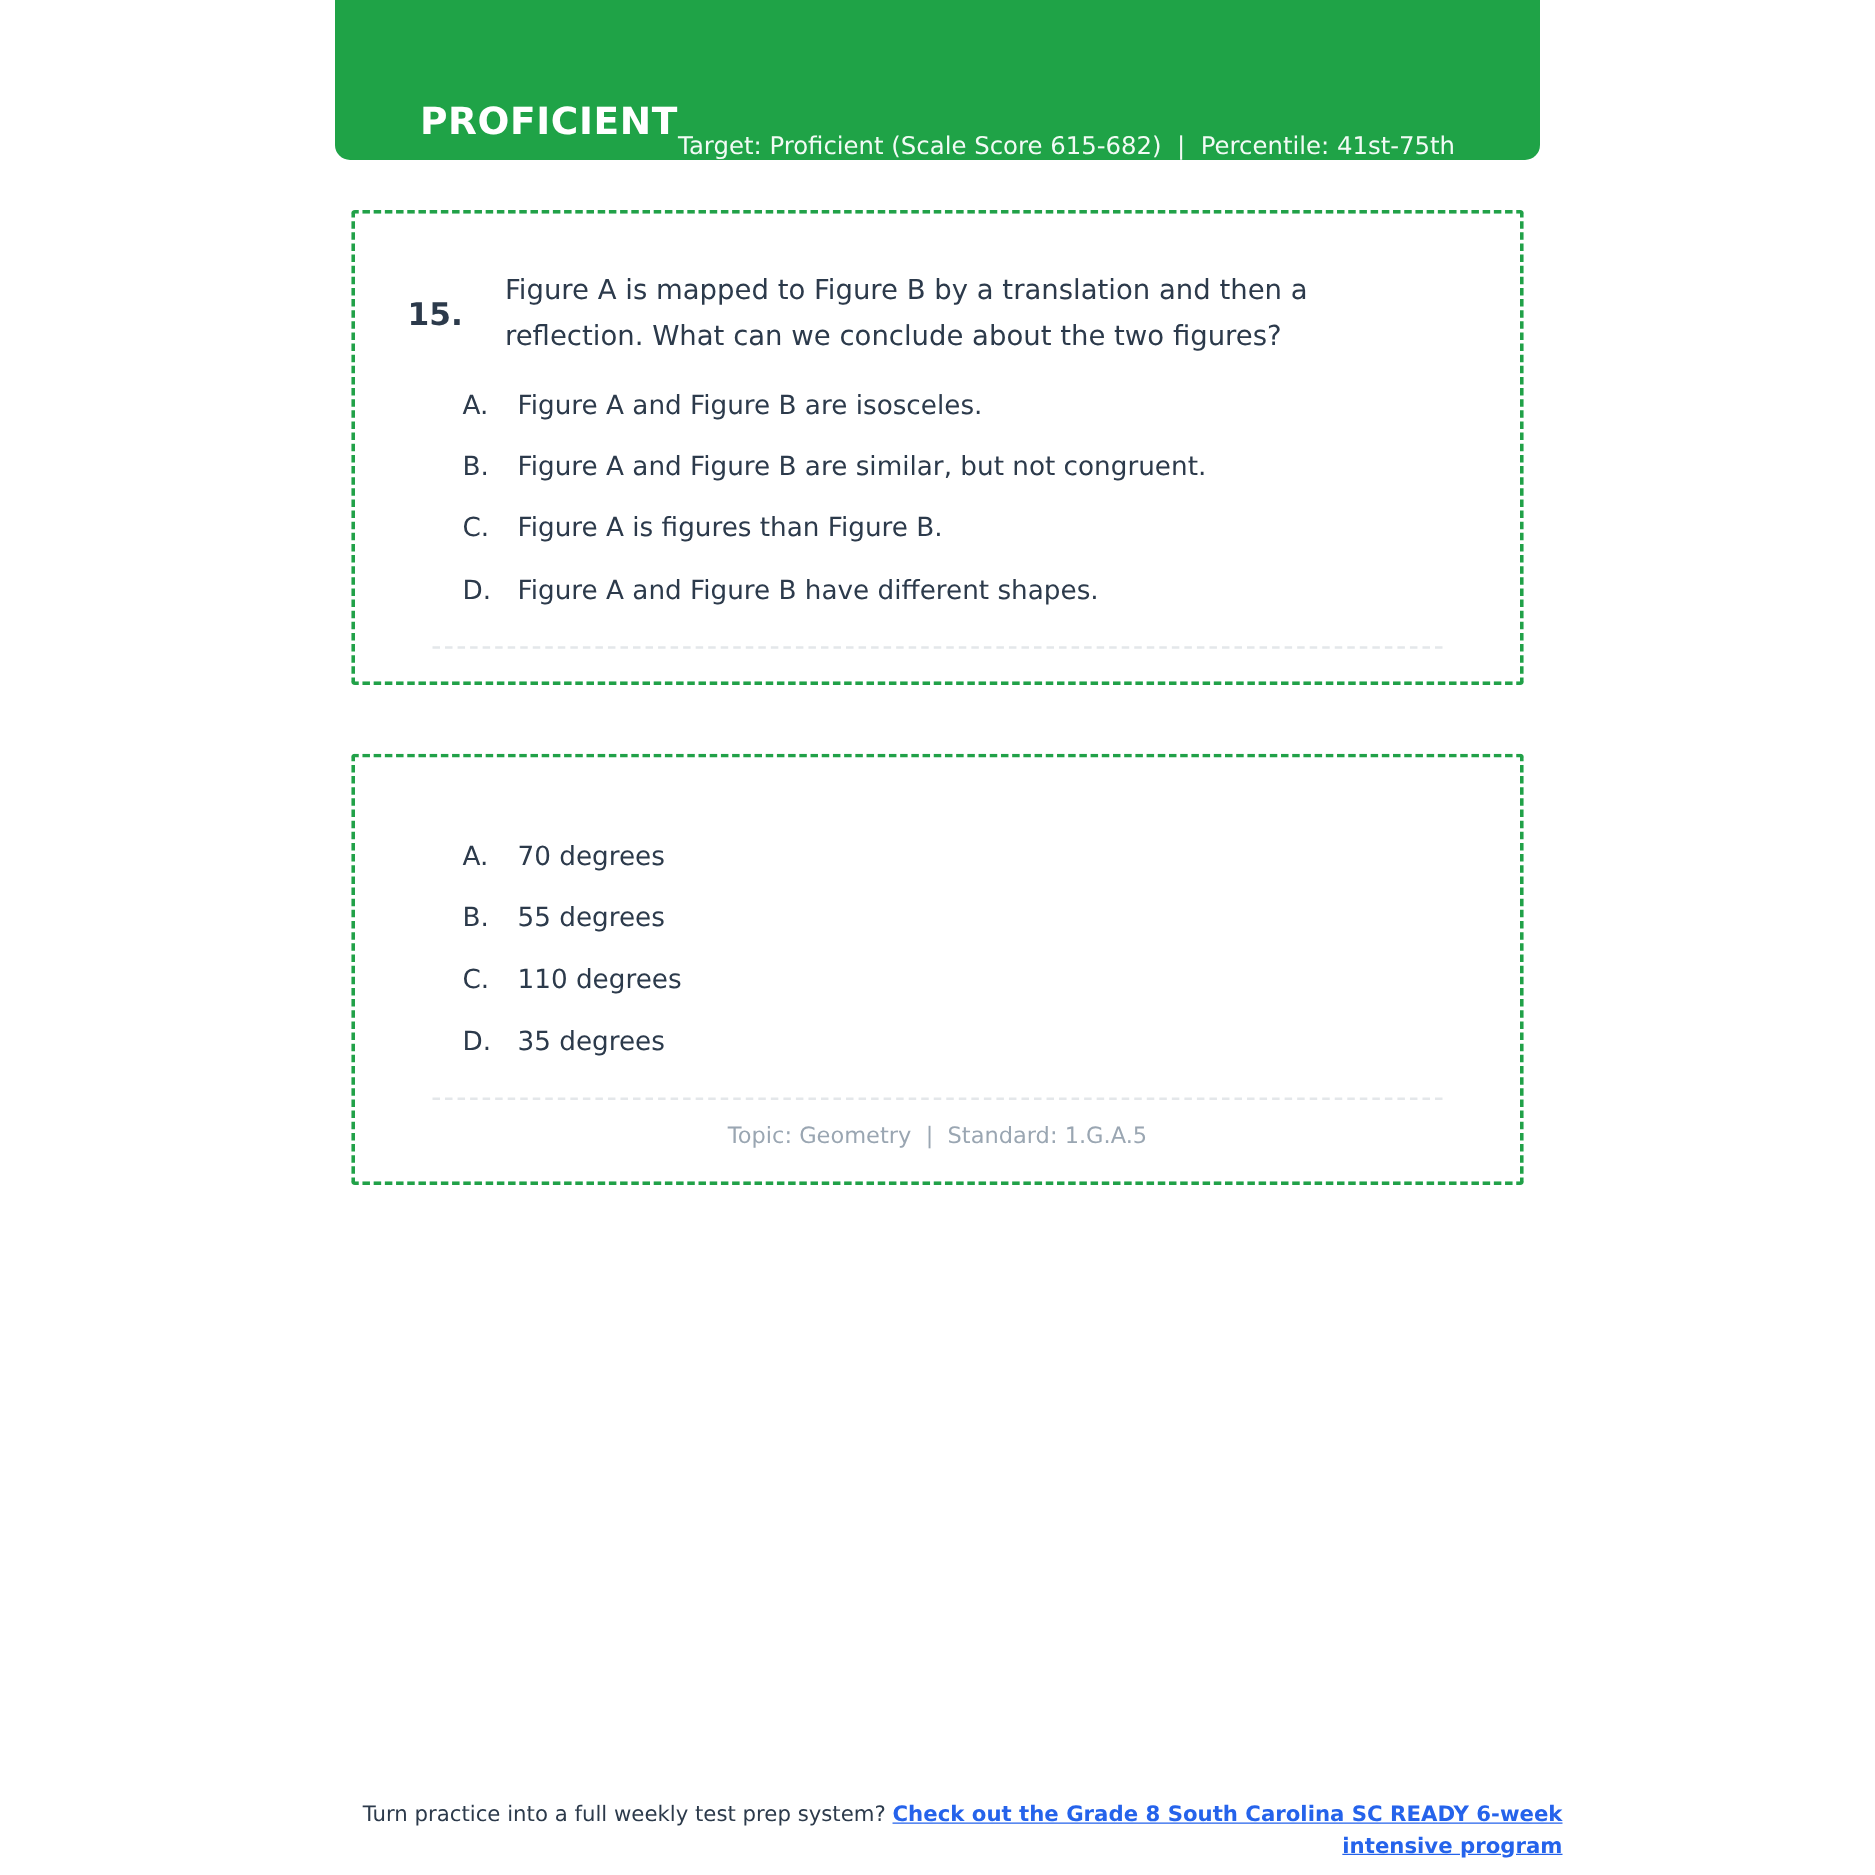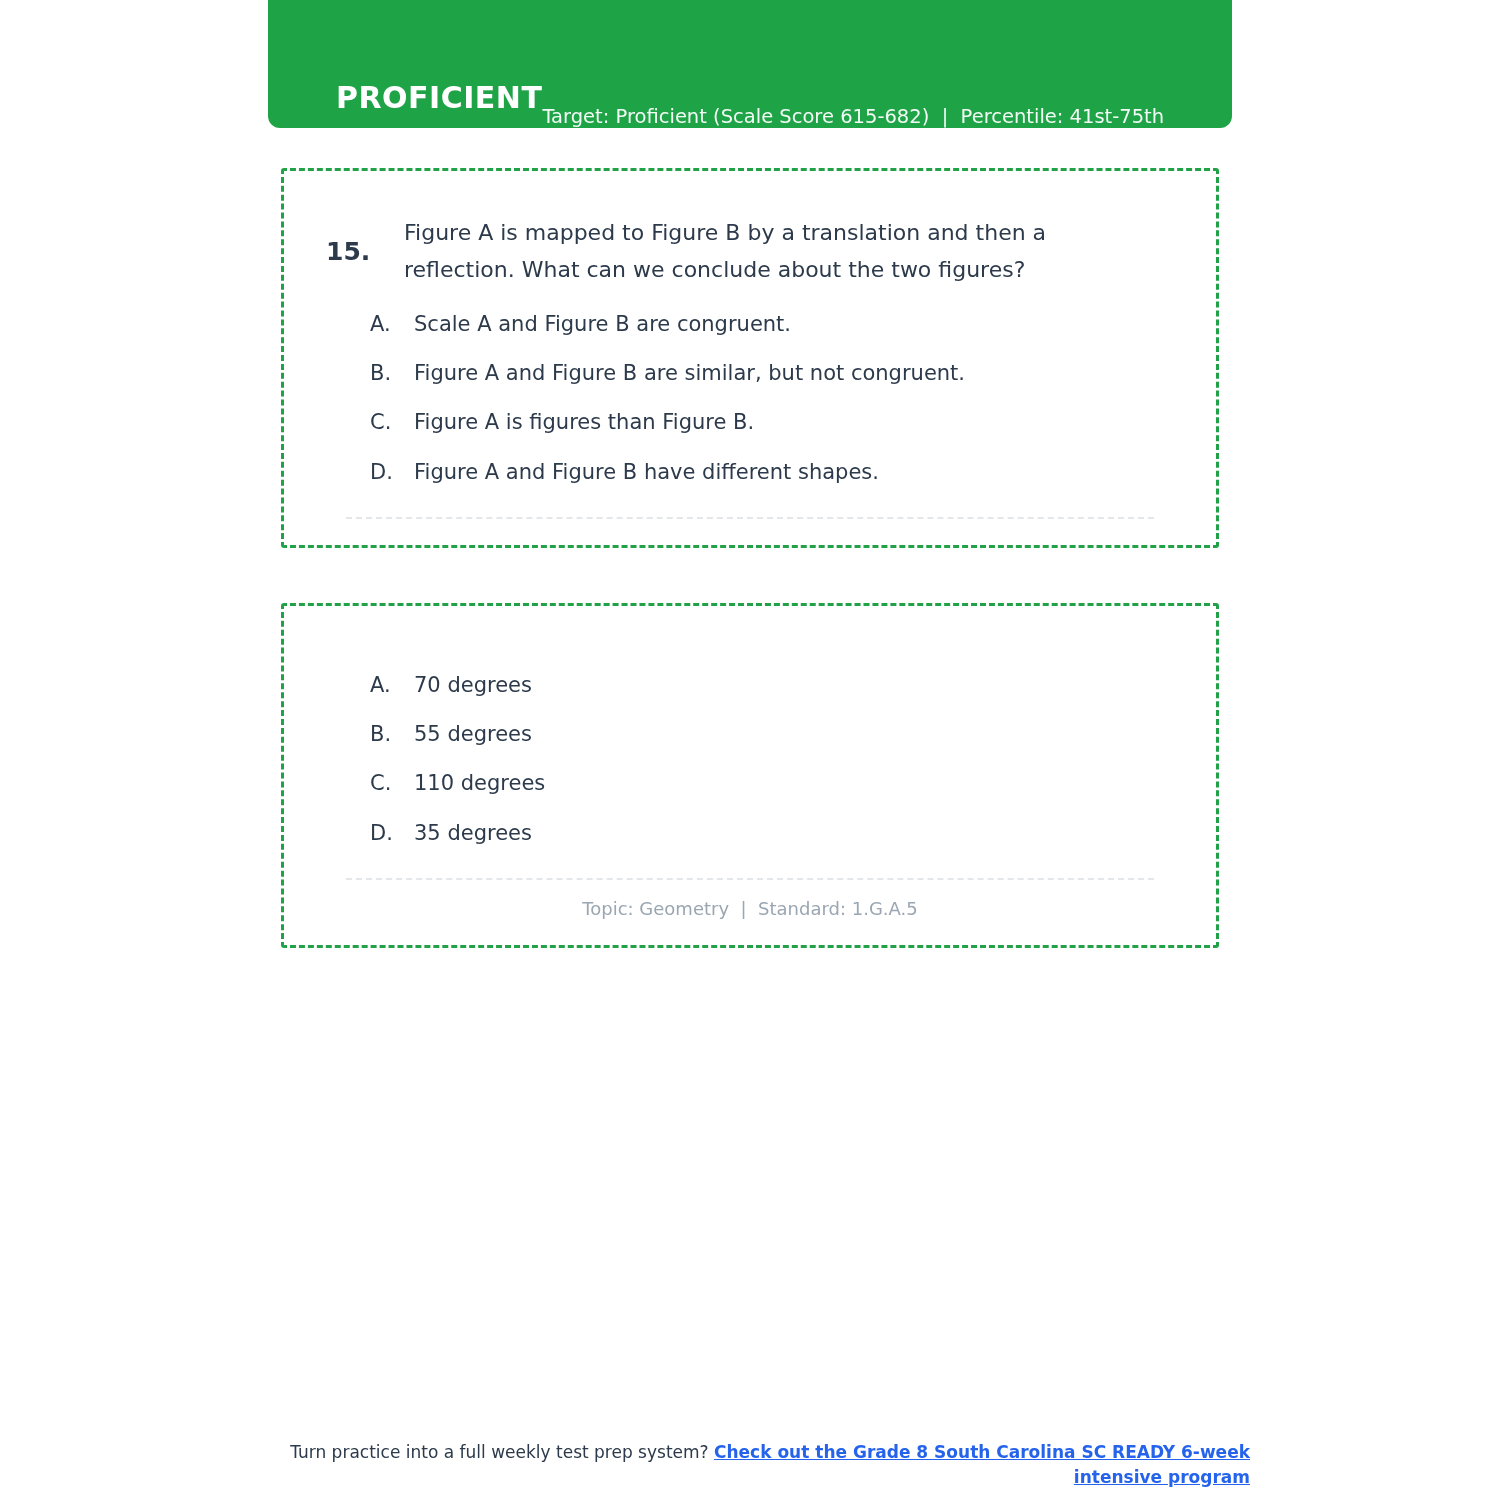--- a/index.html
+++ b/index.html
@@ -156,21 +156,21 @@
   <div class="cards">
 
     <div class="question-card">
       <div class="question-row">
         <div class="question-number">15.</div>
         <div class="question-text">Figure A is mapped to Figure B by a translation and then a reflection. What can we conclude about the two figures?</div>
       </div>
       <div class="options">
         <div class="option">
           <span class="option-letter">A.</span>
-          <span class="option-text">Scale A and Figure B are congruent.</span>
+          <span class="option-text">Figure A and Figure B are isosceles.</span>
         </div>
         <div class="option">
           <span class="option-letter">B.</span>
           <span class="option-text">Figure A and Figure B are similar, but not congruent.</span>
         </div>
         <div class="option">
           <span class="option-letter">C.</span>
           <span class="option-text">Figure A is figures than Figure B.</span>
         </div>
         <div class="option">

